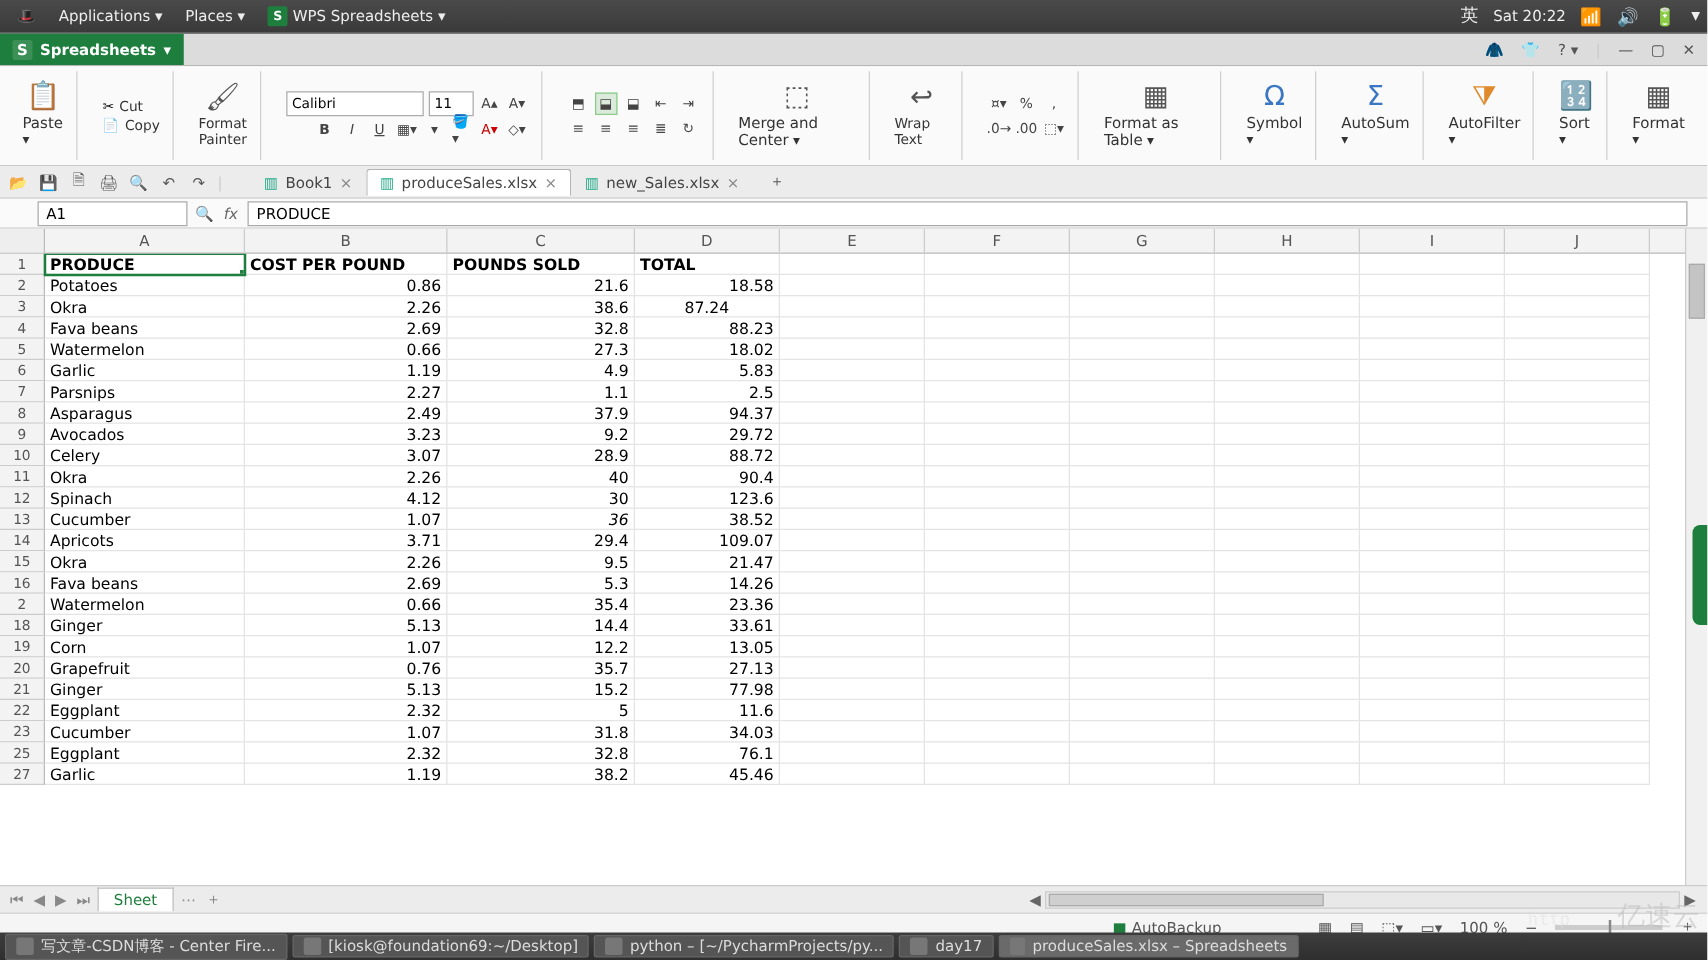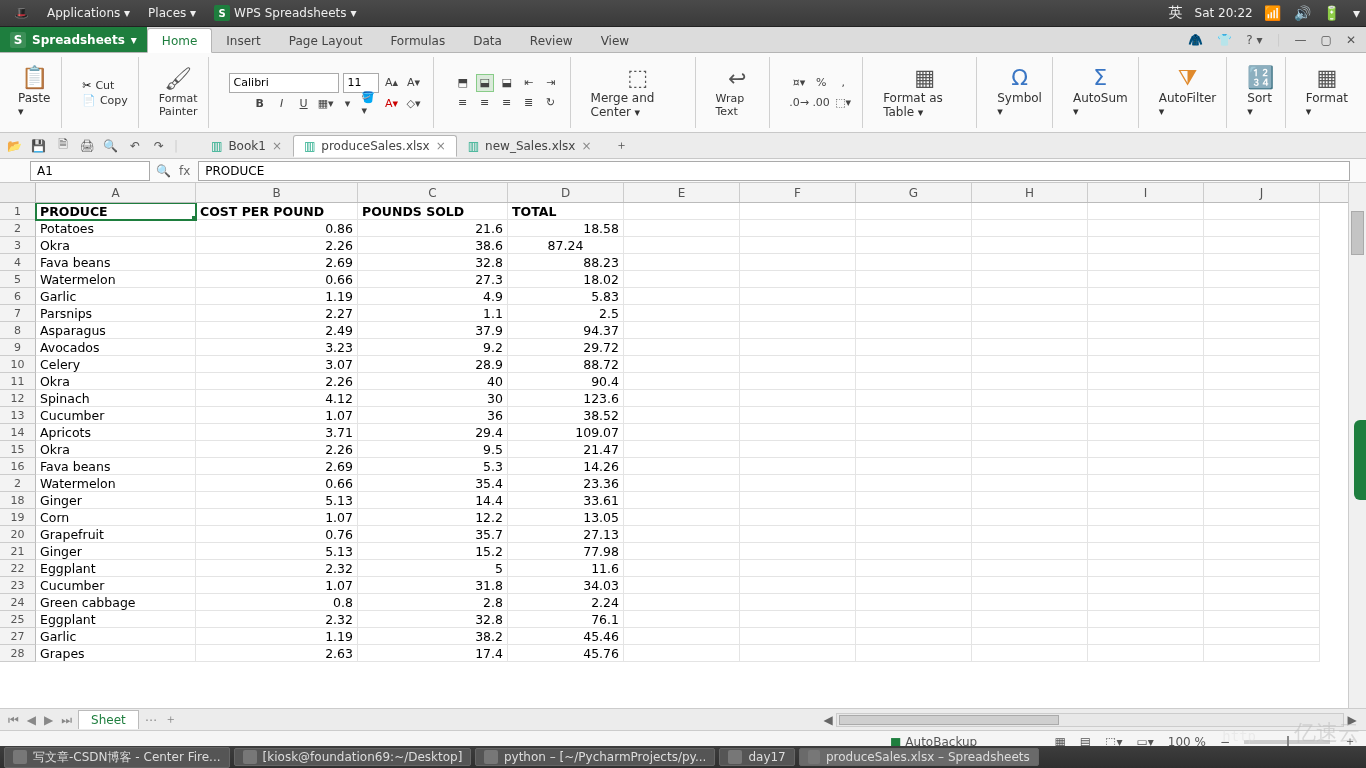--- a/index.html
+++ b/index.html
@@ -40,21 +40,21 @@
 .qa-row .qa { width:18px; height:18px; display:inline-flex; align-items:center; justify-content:center; color:#555; }
 .doc-tabs { display:flex; margin-left:16px; align-items:center; gap:0; }
 .doc-tab { display:flex; align-items:center; gap:6px; padding:3px 10px; border:1px solid transparent; color:#444; }
 .doc-tab.active { background:#fff; border:1px solid #b5b5b5; border-bottom-color:#fff; border-radius:3px 3px 0 0; }
 .doc-tab .x { color:#888; }
 .doc-tab .dico { color:#2a8; }
 
 
 .fbar { height:24px; background:#fafafa; border-bottom:1px solid #c8c8c8; display:flex; align-items:center; }
 .namebox { width:120px; height:20px; margin:0 6px 0 30px; border:1px solid #aaa; background:#fff; padding:1px 6px; }
-.fx { padding:0 8px; color:#666; }
+.fx { padding:0 8px; color:#666; font-style:italic; }
 .formula-input { flex:1; height:20px; border:1px solid #aaa; background:#fff; padding:1px 6px; margin-right:16px; }
 
 
 .grid-wrap { position:absolute; top:183px; left:0; right:18px; bottom:60px; overflow:hidden; background:#fff; }
 .colhdr { display:flex; height:20px; background:#f3f3f3; border-bottom:1px solid #bbb; }
 .corner { width:36px; border-right:1px solid #bbb; background:#eee; }
 .ch { border-right:1px solid #ccc; text-align:center; line-height:20px; color:#555; font-size:12px; }
 .rows { overflow:hidden; }
 .row { display:flex; height:17px; }
 .rh { width:36px; background:#f3f3f3; border-right:1px solid #bbb; border-bottom:1px solid #ccc; text-align:center; color:#555; font-size:11px; line-height:17px; }
@@ -114,29 +114,20 @@
     <span class="tray">▾</span>
   </div>
 </div>
 
 <div class="app-chrome">
   <div class="app-btn">
     <span class="sico">S</span>
     <span>Spreadsheets</span> 
       <span>▾</span>
   </div>
-  <div class="tabs" id="menu-tabs">
-      <span class="menu-tab active">Home</span>
-      <span class="menu-tab">Insert</span>
-      <span class="menu-tab">Page Layout</span>
-      <span class="menu-tab">Formulas</span>
-      <span class="menu-tab">Data</span>
-      <span class="menu-tab">Review</span>
-      <span class="menu-tab">View</span>
-    </div>
   <div class="win-controls">
     <span>🧥</span>
     <span>👕</span>
     <span>? ▾</span>
     <span style="color:#ccc">|</span>
     <span>—</span>
     <span>▢</span>
     <span>✕</span>
   </div>
 </div>
@@ -445,21 +436,21 @@
         <div class="cell" style="width: 116px;"></div>
         <div class="cell" style="width: 116px;"></div>
         <div class="cell" style="width: 116px;"></div>
         <div class="cell" style="width: 116px;"></div>
         <div class="cell" style="width: 116px;"></div>
       </div>
       <div class="row">
         <div class="rh">13</div>
         <div class="cell" style="width: 160px;">Cucumber</div>
         <div class="cell num" style="width: 162px;">1.07</div>
-        <div class="cell num" style="width: 150px;">36</div>
+        <div class="cell num" style="width: 150px; font-style: italic;">36</div>
         <div class="cell num" style="width: 116px;">38.52</div>
         <div class="cell" style="width: 116px;"></div>
         <div class="cell" style="width: 116px;"></div>
         <div class="cell" style="width: 116px;"></div>
         <div class="cell" style="width: 116px;"></div>
         <div class="cell" style="width: 116px;"></div>
         <div class="cell" style="width: 116px;"></div>
       </div>
       <div class="row">
         <div class="rh">14</div>
@@ -585,64 +576,38 @@
         <div class="cell num" style="width: 150px;">31.8</div>
         <div class="cell num" style="width: 116px;">34.03</div>
         <div class="cell" style="width: 116px;"></div>
         <div class="cell" style="width: 116px;"></div>
         <div class="cell" style="width: 116px;"></div>
         <div class="cell" style="width: 116px;"></div>
         <div class="cell" style="width: 116px;"></div>
         <div class="cell" style="width: 116px;"></div>
       </div>
       <div class="row">
-        <div class="rh">24</div>
-        <div class="cell" style="width: 160px;">Green cabbage</div>
-        <div class="cell num" style="width: 162px;">0.8</div>
-        <div class="cell num" style="width: 150px;">2.8</div>
-        <div class="cell num" style="width: 116px;">2.24</div>
-        <div class="cell" style="width: 116px;"></div>
-        <div class="cell" style="width: 116px;"></div>
-        <div class="cell" style="width: 116px;"></div>
-        <div class="cell" style="width: 116px;"></div>
-        <div class="cell" style="width: 116px;"></div>
-        <div class="cell" style="width: 116px;"></div>
-      </div>
-      <div class="row">
         <div class="rh">25</div>
         <div class="cell" style="width: 160px;">Eggplant</div>
         <div class="cell num" style="width: 162px;">2.32</div>
         <div class="cell num" style="width: 150px;">32.8</div>
         <div class="cell num" style="width: 116px;">76.1</div>
         <div class="cell" style="width: 116px;"></div>
         <div class="cell" style="width: 116px;"></div>
         <div class="cell" style="width: 116px;"></div>
         <div class="cell" style="width: 116px;"></div>
         <div class="cell" style="width: 116px;"></div>
         <div class="cell" style="width: 116px;"></div>
       </div>
       <div class="row">
         <div class="rh">27</div>
         <div class="cell" style="width: 160px;">Garlic</div>
         <div class="cell num" style="width: 162px;">1.19</div>
         <div class="cell num" style="width: 150px;">38.2</div>
         <div class="cell num" style="width: 116px;">45.46</div>
-        <div class="cell" style="width: 116px;"></div>
-        <div class="cell" style="width: 116px;"></div>
-        <div class="cell" style="width: 116px;"></div>
-        <div class="cell" style="width: 116px;"></div>
-        <div class="cell" style="width: 116px;"></div>
-        <div class="cell" style="width: 116px;"></div>
-      </div>
-      <div class="row">
-        <div class="rh">28</div>
-        <div class="cell" style="width: 160px;">Grapes</div>
-        <div class="cell num" style="width: 162px;">2.63</div>
-        <div class="cell num" style="width: 150px;">17.4</div>
-        <div class="cell num" style="width: 116px;">45.76</div>
         <div class="cell" style="width: 116px;"></div>
         <div class="cell" style="width: 116px;"></div>
         <div class="cell" style="width: 116px;"></div>
         <div class="cell" style="width: 116px;"></div>
         <div class="cell" style="width: 116px;"></div>
         <div class="cell" style="width: 116px;"></div>
       </div>
     </div>
 </div>
 <div class="vscroll">

